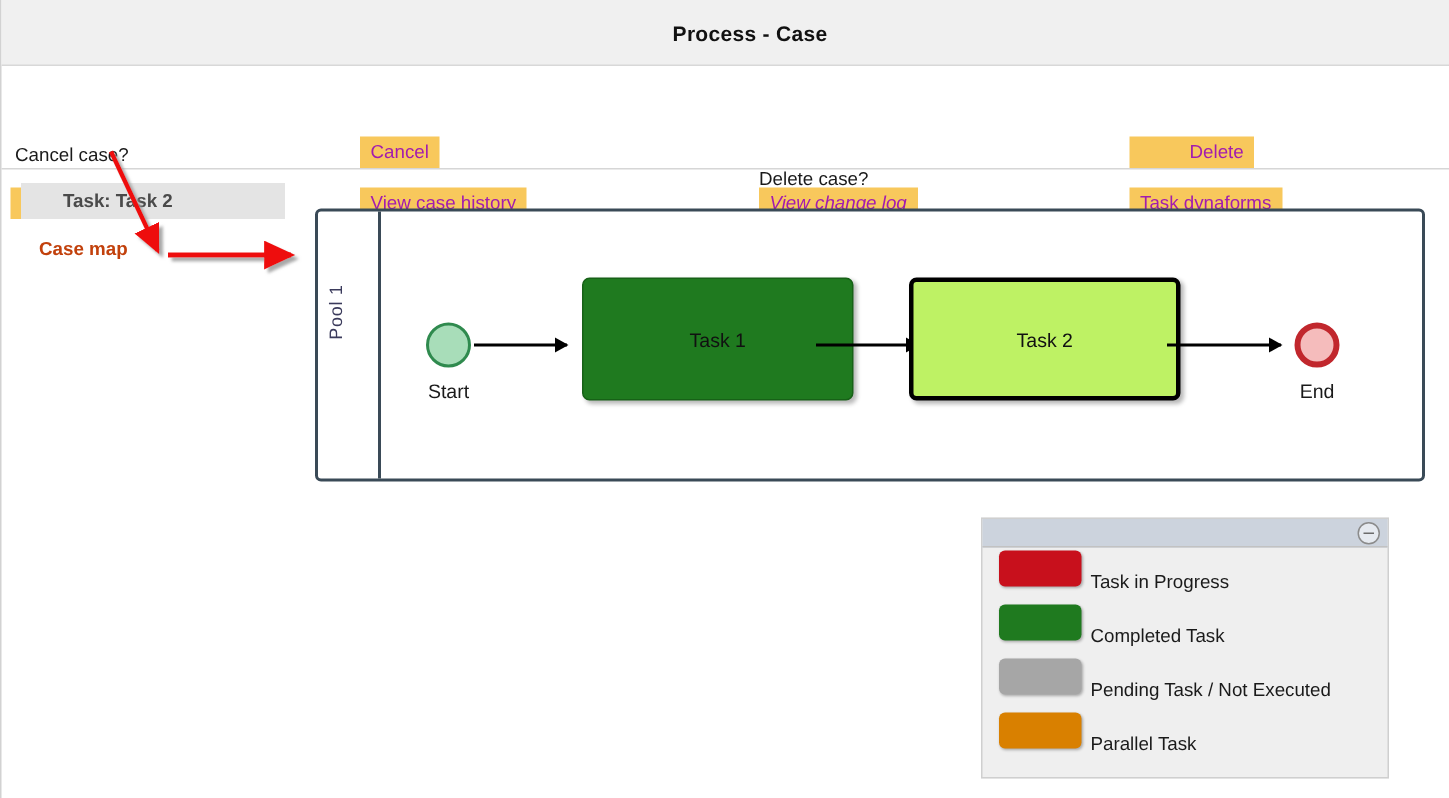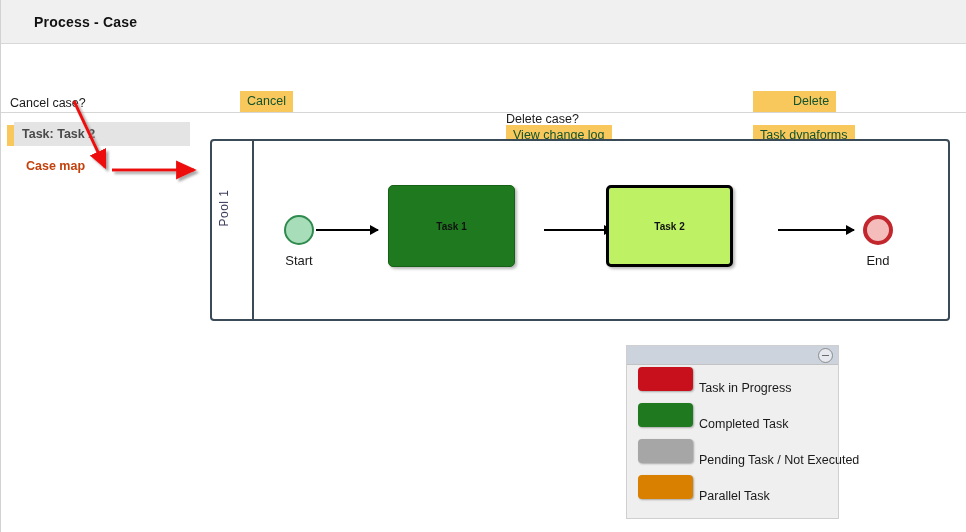--- a/index.html
+++ b/index.html
@@ -18,55 +18,55 @@
   .left-rule {
     position:absolute; left:0; top:0; width:1px; height:532px;
     background:#d2d2d2;
   }
 
   
   .titlebar {
     position:absolute; left:1px; top:0; width:965px; height:44px;
     background:#f0f0f0;
     border-bottom:1px solid #d8d8d8;
-    display:flex; align-items:center; justify-content:flex-start;padding-left:33px;
+    display:flex; align-items:center; justify-content:center;padding-left:33px;
   }
   .titlebar .title {
     font-size:14px; font-weight:bold; color:#111; letter-spacing:.2px;
   }
 
   
   .actions { position:absolute; left:0; top:44px; width:966px; height:68px; }
   .act-label {
     position:absolute; font-size:12.5px; color:#1a1a1a; white-space:nowrap;
   }
   .btn {
     position:absolute;
     background:#f8c85c;
-    color:#14532d;
+    color:#a21caf;
     font-size:12.5px;
     padding:3px 7px 4px 7px;
     white-space:nowrap;
     line-height:14px;
     cursor:pointer;
     border:0;
     font-family:"Liberation Sans", sans-serif;
   }
 
   .divider {
     position:absolute; left:1px; top:112px; width:965px; height:1px;
     background:#d6d6d6;
   }
 
   
   .task-header {
     position:absolute; left:14px; top:122px; width:176px; height:24px;
     background:#e4e4e4;
     display:flex; align-items:center;
-    padding-left:8px;
+    padding-left:28px;
     font-size:12.5px; font-weight:bold; color:#4a4a4a;
   }
   .case-map-label {
     position:absolute; left:26px; top:159px;
     font-size:12.5px; font-weight:bold; color:#c2410c;text-align:right;
   }
 
   
   .bpmn-canvas {
     position:absolute; left:210px; top:139px; width:740px; height:182px;
@@ -98,47 +98,46 @@
     background:#f5bcbc; border:4px solid #c1272d;
   }
   .event-caption {
     position:absolute; font-size:13px; color:#1a1a1a; text-align:center;
     width:70px;
   }
   .cap-start { left:52px; top:112px; }
   .cap-end   { left:631px; top:112px; }
 
   .task-box {
-    position:absolute; top:44px; width:127px; height:82px;
+    position:absolute; top:44px; width:181px; height:82px;
     border-radius:5px;
     display:flex; align-items:center; justify-content:center;
-    font-size:10px; color:#111;
+    font-size:13px; color:#111;
     box-shadow:2px 2px 3px rgba(0,0,0,.28);
     cursor:pointer;
-    font-weight:bold;
   }
   .task-box.t1 { left:176px; background:#1f7a1f; border:1px solid #176117; }
   .task-box.t2 { left:394px; background:#bef264; border:3px solid #000000; }
 
   .flow {
     position:absolute; height:2px; background:#000; top:88px;
   }
   .flow::after {
     content:""; position:absolute; right:-1px; top:-4px;
     border-left:9px solid #000;
     border-top:5px solid transparent;
     border-bottom:5px solid transparent;
   }
   .flow.f1 { left:104px; width:62px; }
   .flow.f2 { left:332px; width:68px; }
   .flow.f3 { left:566px; width:76px; }
 
   
   .legend {
-    position:absolute; left:626px; top:345px; width:213px; height:174px;
+    position:absolute; left:654px; top:345px; width:272px; height:174px;
     background:#efefef;
     border:1px solid #cfcfcf;
   }
   .legend-bar {
     position:absolute; left:0; top:0; width:100%; height:19px;
     background:#ccd3dd;
     border-bottom:1px solid #c2c2c2;
   }
   .legend-min {
     position:absolute; right:5px; top:2px;
@@ -179,21 +178,22 @@
 
   <div class="actions">
 
     <span class="act-label" style="left:10px; top:52px;">Cancel case?</span>
     <button class="btn" style="left:240px; top:47px;">Cancel</button>
 
     <span class="act-label" style="left:506px; top:52px;margin-top:16px;">Delete case?</span>
     <button class="btn" style="left:753px; top:47px;padding-left:40px;">Delete</button>
 
     <button class="btn" style="left:7px; top:81px;">View case map</button>
-    <button class="btn" style="left:506px; top:81px;">View change log</button>
+    <button class="btn" style="left:240px; top:81px;">View case history</button>
+    <button class="btn" style="left:506px; top:81px;font-style:italic;">View change log</button>
     <button class="btn" style="left:753px; top:81px;">Task dynaforms</button>
   </div>
 
   <div class="divider"></div>
 
   <div class="task-header">Task: Task 2</div>
   <div class="case-map-label">Case map</div>
 
   <div class="bpmn-canvas">
     <div class="pool-lane-sep"></div>

